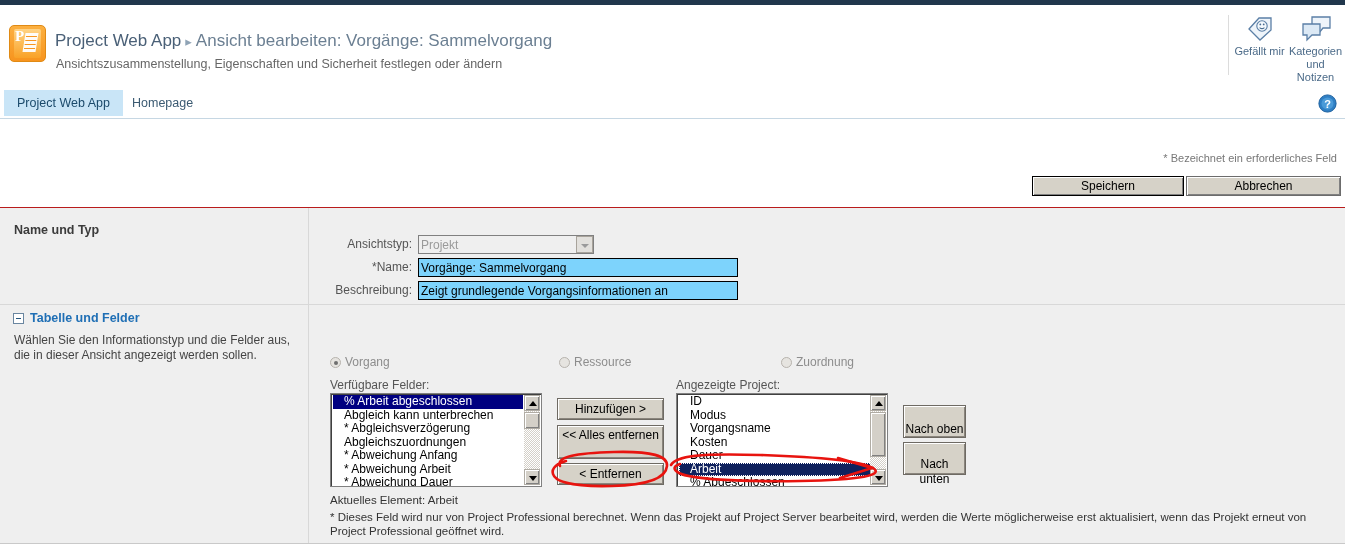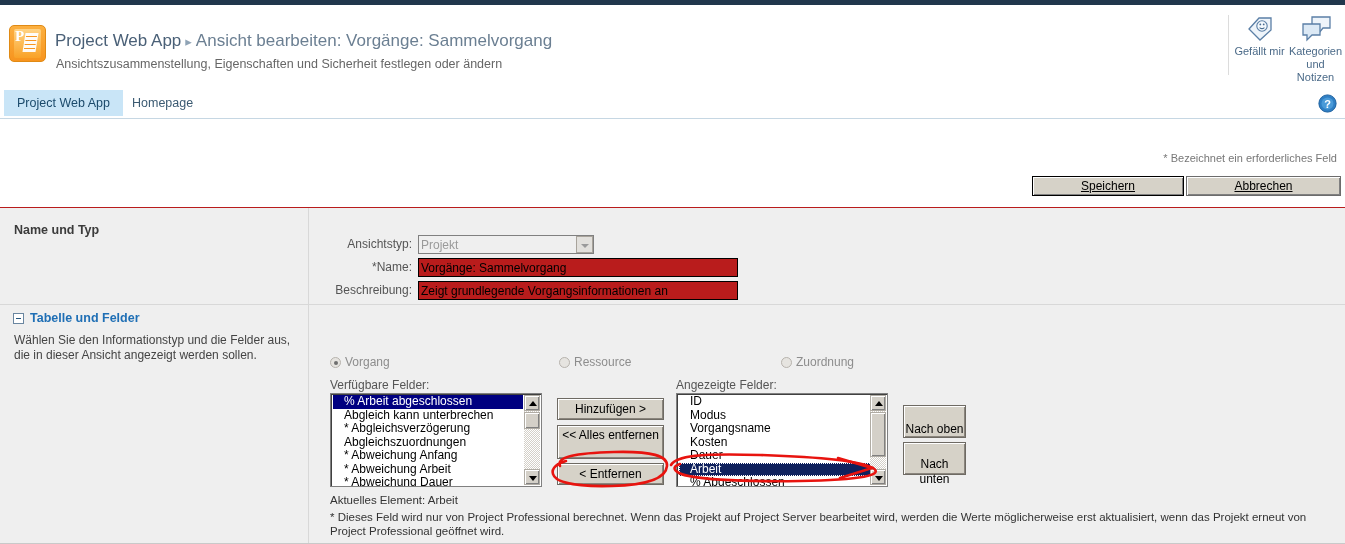--- a/index.html
+++ b/index.html
@@ -49,36 +49,36 @@
   .tab-home{left:119px;color:#3b5a72;}
   .help-icon{position:absolute;left:1318px;top:94px;width:19px;height:19px;cursor:pointer;}
   .help-icon svg{display:block;}
 
   
   .actions{position:absolute;left:0;top:119px;width:1345px;height:88px;background:#ffffff;}
   .reqnote{position:absolute;right:8px;top:33px;font-size:11px;color:#777777;white-space:nowrap;}
   .btn-win{position:absolute;height:20px;background:#d6d2c8;
     border:1px solid #000000;box-shadow:inset 1px 1px 0 #ffffff, inset -1px -1px 0 #808080;
     font-family:"Liberation Sans",sans-serif;font-size:12px;color:#000000;
-    text-align:center;line-height:19px;cursor:pointer;box-sizing:border-box;text-decoration:underline;}
+    text-align:center;line-height:19px;cursor:pointer;box-sizing:border-box;}
   .btn-save{left:1032px;top:176px;width:152px;}
   .btn-cancel{left:1186px;top:176px;width:155px;border:1px solid #6c6c6c;}
 
   
   .panel-name{position:absolute;left:0;top:207px;width:1345px;height:98px;
     background:#efefef;border-top:1px solid #b91c1c;border-bottom:1px solid #d8d8d8;box-sizing:border-box;}
   .panel-name .lsplit{position:absolute;left:308px;top:0;width:1px;height:96px;background:#d8d8d8;}
   .sec-title{position:absolute;left:14px;top:15px;font-size:12.5px;font-weight:bold;color:#3b3b3b;}
 
   .frm{position:absolute;left:328px;top:27px;}
   .frm-row{position:relative;height:21px;margin-bottom:2px;}
   .frm-lbl{position:absolute;right:auto;width:84px;text-align:right;font-size:12px;color:#555555;line-height:19px;}
   .frm-lbl .ast{color:#555555;}
   .inp{position:absolute;left:90px;top:0;height:19px;box-sizing:border-box;
-    border:1px solid #000000;background:#b91c1c;font-family:"Liberation Sans",sans-serif;
+    border:1px solid #000000;background:#7dd3fc;font-family:"Liberation Sans",sans-serif;
     font-size:12px;color:#000000;padding:0 2px;line-height:17px;outline:none;}
   .inp-dis{background:#efefef;color:#9a9a9a;border:1px solid #808080;}
   .sel-wrap{position:absolute;left:90px;top:0;width:176px;height:19px;}
   .sel-arrow{position:absolute;right:1px;top:1px;width:17px;height:17px;background:#e2e0dc;
     border:1px solid #a8a39b;box-sizing:border-box;}
   .sel-arrow:after{content:"";position:absolute;left:4px;top:7px;border-left:4px solid transparent;
     border-right:4px solid transparent;border-top:4px solid #9a9a9a;}
 
   .panel-fields{position:absolute;left:0;top:305px;width:1345px;height:239px;background:#efefef;}
   .panel-fields .lsplit{position:absolute;left:308px;top:0;width:1px;height:239px;background:#d8d8d8;}
@@ -251,21 +251,21 @@
     </div>
     <div class="radio r2">
       <span class="dot"></span><span>Ressource</span>
     </div>
     <div class="radio r3">
       <span class="dot"></span><span>Zuordnung</span>
     </div>
   </div>
 
   <div class="lbl-small lbl-avail">Verfügbare Felder:</div>
-  <div class="lbl-small lbl-shown">Angezeigte Felder:</div>
+  <div class="lbl-small lbl-shown">Angezeigte Project:</div>
 
   <div class="lb lb-avail">
     <ul id="avail-list">
         <li class="sel">% Arbeit abgeschlossen</li>
         <li>Abgleich kann unterbrechen</li>
         <li>* Abgleichsverzögerung</li>
         <li>Abgleichszuordnungen</li>
         <li>* Abweichung Anfang</li>
         <li>* Abweichung Arbeit</li>
         <li>* Abweichung Dauer</li>

